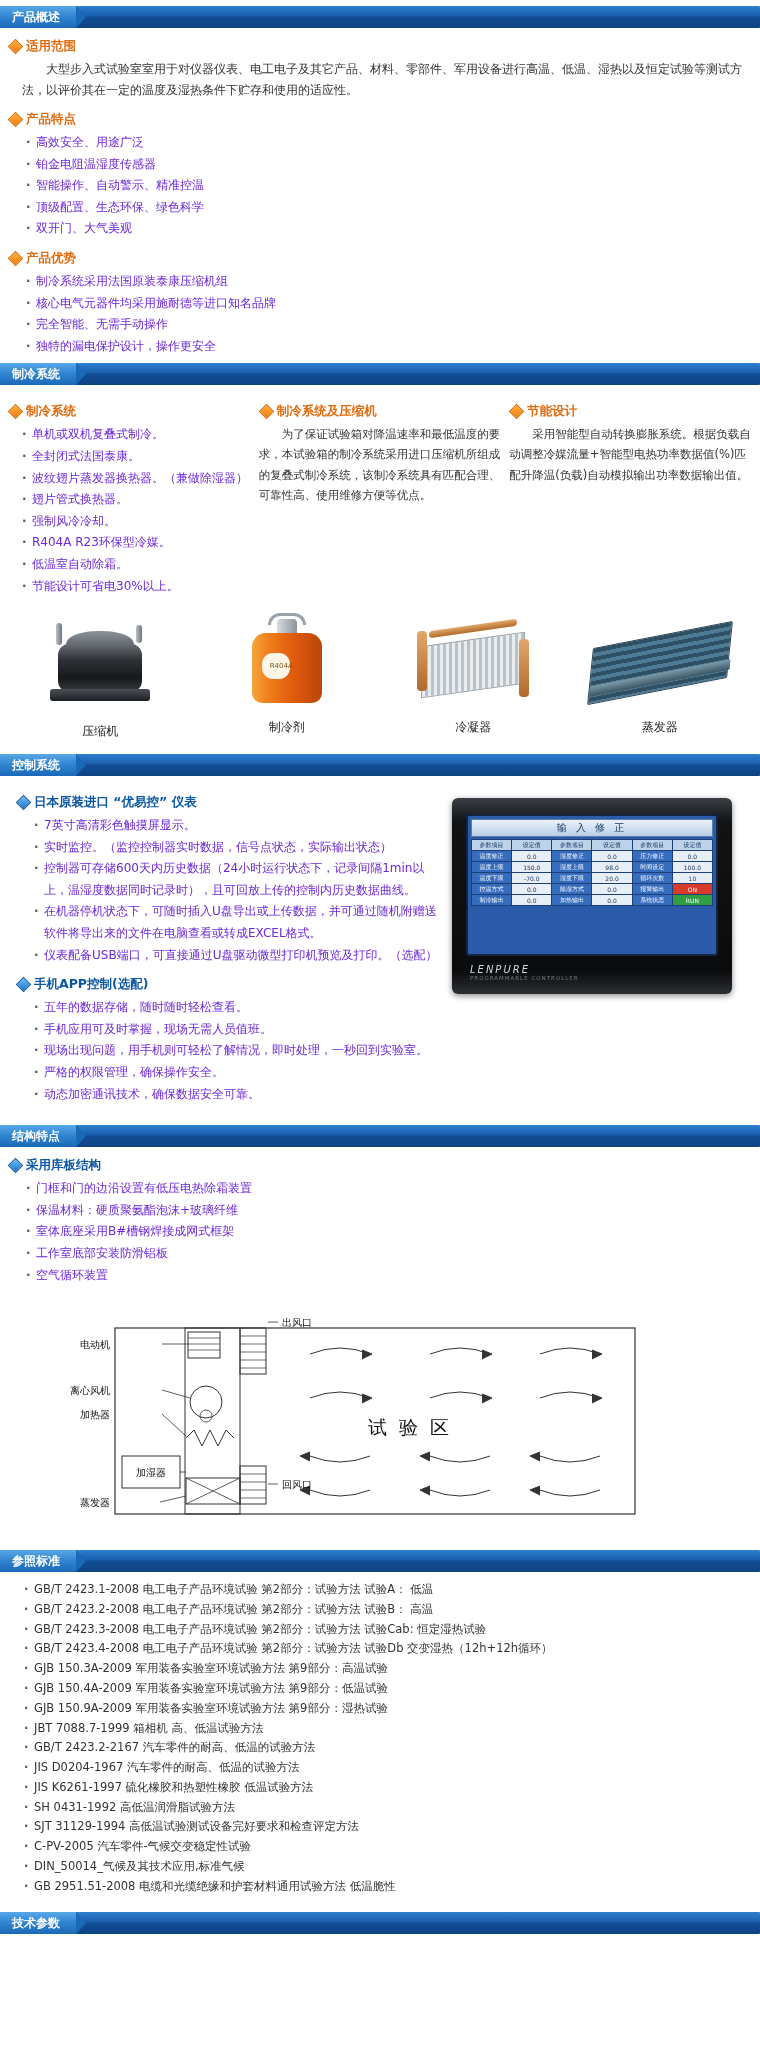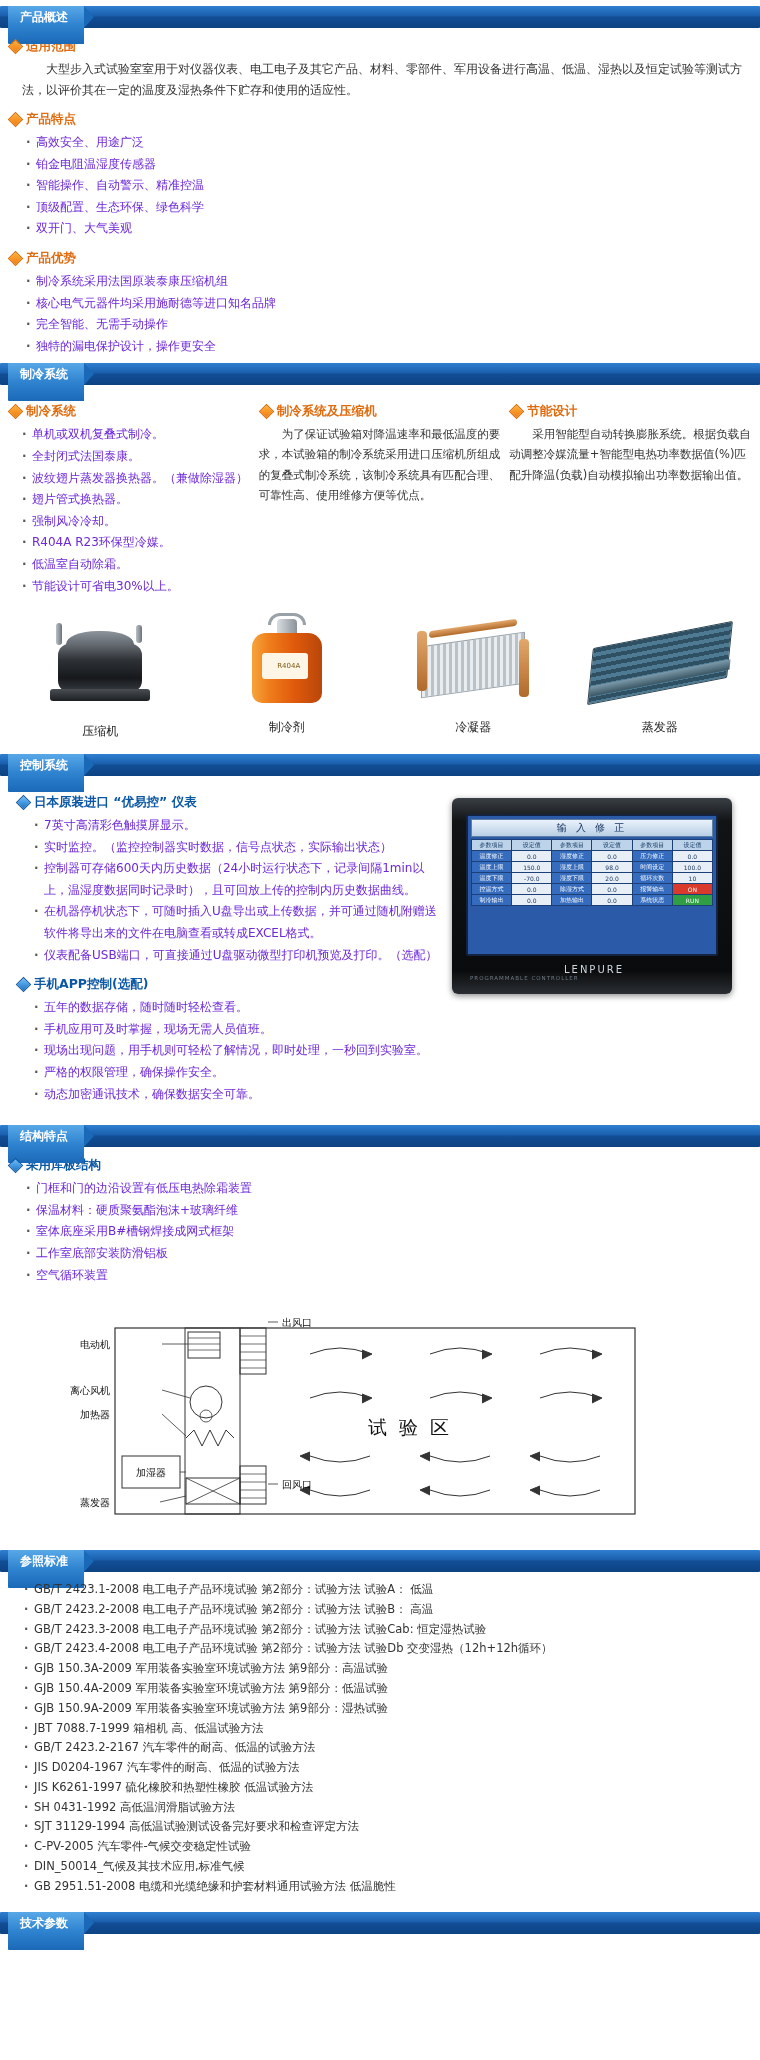--- a/index.html
+++ b/index.html
@@ -16,22 +16,22 @@
   
   .bar {
     height: 22px;
     background: linear-gradient(to bottom, #2f7fd0 0%, #1a5fae 45%, #124d95 50%, #0d4383 100%);
     position: relative;
     margin: 6px 0 8px 0;
     border-radius: 1px;
   }
   .bar .bar-label {
     position: absolute;
-    left: 8px; top: 0;
-    height: 38px;
+    left: 0; top: 0;
+    height: 22px;
     line-height: 22px;
     padding: 0 16px 0 12px;
     color: #fff;
     font-size: 12px;
     font-weight: bold;
     background: linear-gradient(to bottom, #58a8e8 0%, #2f83cf 50%, #1a69b8 100%);
     border-radius: 1px 0 0 1px;
   }
   .bar .bar-label:after {
     content: "";
@@ -146,22 +146,22 @@
     position: absolute; left: 33px; top: 6px; width: 20px; height: 20px;
     background: linear-gradient(to right, #d8dde1, #8b9399);
     border-radius: 4px;
   }
   .cylinder .handle {
     position: absolute; left: 24px; top: 0px; width: 38px; height: 12px;
     border: 3px solid #9aa1a7; border-bottom: none;
     border-radius: 18px 18px 0 0;
   }
   .cylinder .label {
-    position: absolute; left: 18px; top: 40px; width: 46px; height: 26px;
-    background: #fdf6e6; border-radius: 3px;
+    position: absolute; left: 18px; top: 40px; width: 28px; height: 26px;
+    background: #fdf6e6; border-radius: 11px;
     font-size: 7px; color: #7a5a12; text-align: center; line-height: 26px; padding-left: 8px;
   }
 
   
   .condenser { width: 120px; height: 96px; margin: 0 auto; position: relative; }
   .condenser .fins {
     position: absolute; left: 8px; top: 26px; width: 104px; height: 52px;
     background: repeating-linear-gradient(to right, #e9edf0 0 3px, #b9c2c9 3px 6px);
     border: 1px solid #9aa3aa;
     transform: skewY(-8deg);
@@ -233,21 +233,21 @@
     overflow: hidden;
     white-space: nowrap;
   }
   .hmi table td.hdr { background: #bcd3ea; color: #12355f; }
   .hmi table td.val { background: #e8eef5; color: #14325c; }
   .hmi table td.warn { background: #d93a2b; color: #fff; }
   .hmi table td.grn { background: #2f9e44; color: #fff; }
   .hmi .brand {
     margin-top: 8px;
     color: #cfd6dd; font-size: 10px; letter-spacing: 2px;
-    text-align: center; padding-left: 4px;
+    text-align: left; padding-left: 4px; font-style: italic;
   }
   .hmi .brandsub { color: #6f7a85; font-size: 5.5px; letter-spacing: 1px; padding-left: 4px; }
 
   
   .diagram-wrap { padding: 14px 10px 4px 10px; }
   .diagram {
     position: relative;
     width: 740px; height: 225px;
     background: #fff;
   }

